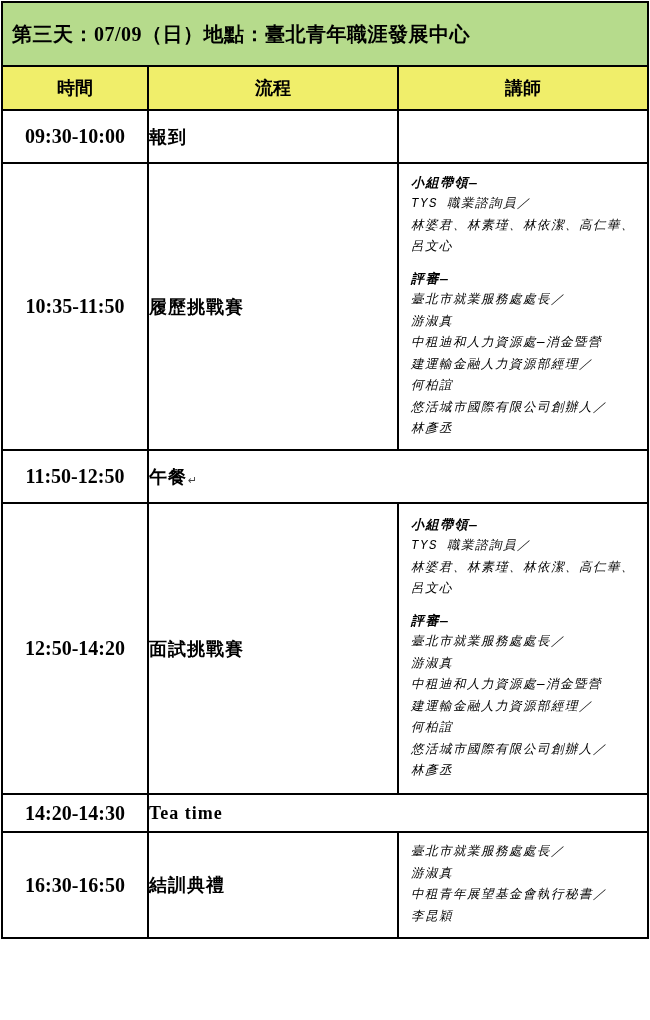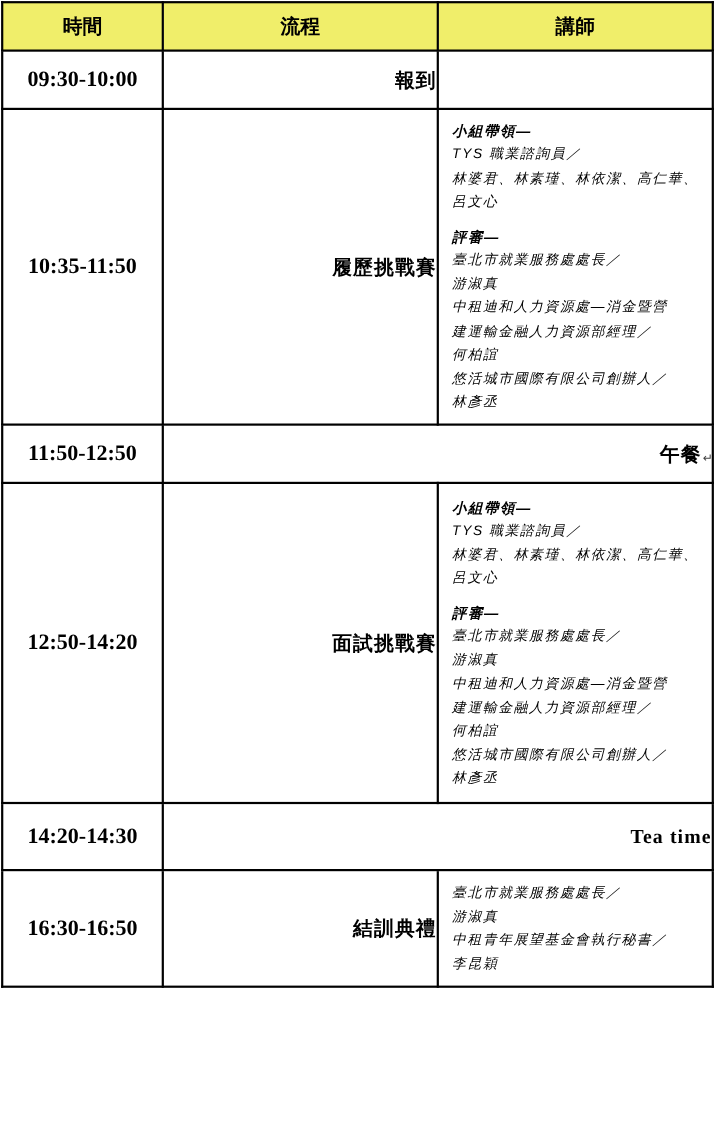--- a/index.html
+++ b/index.html
@@ -27,52 +27,55 @@
   }
   .head-cell{
     background:#f0ee6a;height:42px;text-align:center;
     font-size:18px;font-weight:bold;vertical-align:middle;margin-top:26px;
   }
   .time-cell{
     text-align:center;vertical-align:middle;
     font-size:20px;font-weight:bold;
   }
   .process-cell{
-    text-align:right;vertical-align:middle;
+    text-align:left;vertical-align:middle;
     font-size:18px;font-weight:bold;letter-spacing:1px;
   }
   .speaker-cell{
     vertical-align:middle;
     padding:8px 4px 8px 12px !important;
-    font-family:Liberation Sans, sans-serif;font-style:italic;
+    font-family:Liberation Mono, monospace;font-style:italic;
     font-size:12.5px;letter-spacing:1.5px;line-height:21.5px;
   }
   .sline{white-space:nowrap;}
   .sline:empty{height:10px;}
   .sline.b{font-weight:bold;font-size:13px;}
   .r1{height:53px;} .r2{height:287px;} .r3{height:53px;margin-top:36px;}
-  .r4{height:291px;} .r5{height:61px;} .r6{height:56px;} .r7{height:106px;}
+  .r4{height:291px;} .r5{height:38px;} .r6{height:56px;} .r7{height:106px;}
   .note-mark{
     font-size:11px;font-weight:normal;color:#444;
     font-family:"DejaVu Sans", sans-serif;letter-spacing:0;
     position:relative;top:1px;left:1px;
   }
 </style>
 </head>
 <body>
 
 <div class="sheet">
   <table class="schedule">
     <colgroup>
       <col class="c-time">
         <col class="c-process">
         <col class="c-speaker">
     </colgroup>
 
     <tbody>
+        <tr>
+      <td class="title-cell" colspan="3">第三天：07/09（日）地點：臺北青年職涯發展中心</td>
+    </tr>
 
     <tr>
       <td class="head-cell">時間</td>
       <td class="head-cell">流程</td>
       <td class="head-cell">講師</td>
     </tr>
 
     <tr class="r1">
       <td class="time-cell">09:30-10:00</td>
       <td class="process-cell">報到</td>

